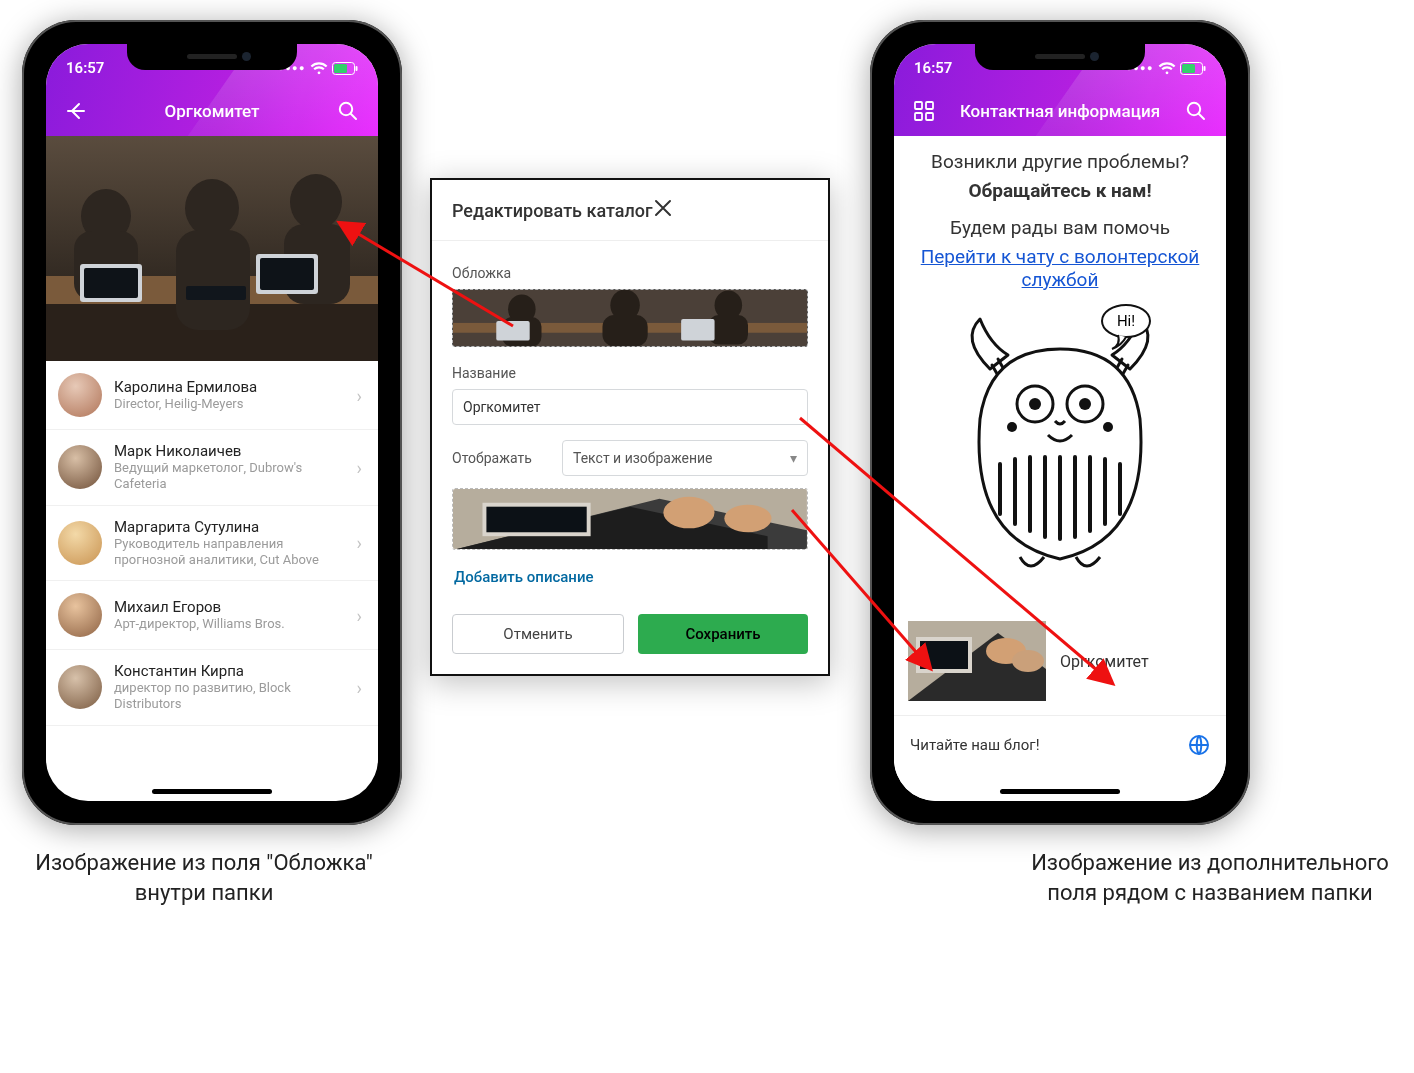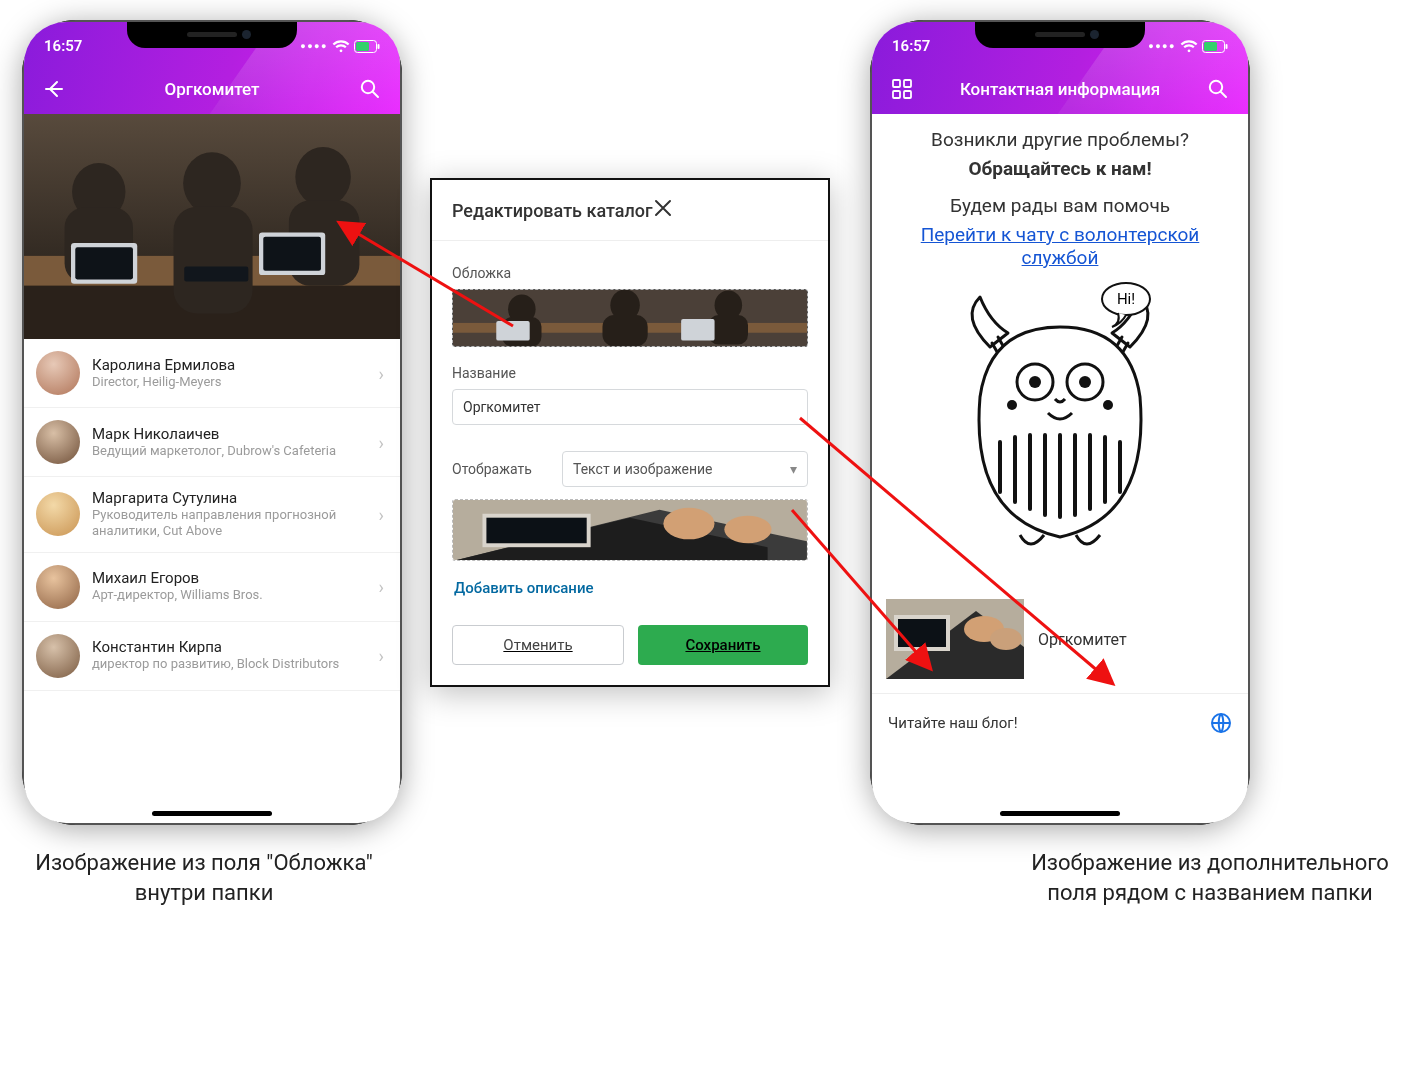--- a/index.html
+++ b/index.html
@@ -1,20 +1,20 @@
 <!DOCTYPE html>
 <html><head>
 <meta charset="utf-8">
 <style>
   * { box-sizing: border-box; margin: 0; padding: 0; font-family: -apple-system, "Segoe UI", Roboto, Helvetica, Arial, sans-serif; }
   body { width: 1414px; height: 1073px; background: #fff; position: relative; }
   .stage { position: relative; width: 1414px; height: 1073px; }
 
   
-  .phone { position: absolute; width: 380px; height: 805px; border-radius: 54px; background: #000; padding: 2px; box-shadow: 0 0 0 2px #545454 inset, 0 4px 30px rgba(0,0,0,.35); }
+  .phone { position: absolute; width: 380px; height: 805px; border-radius: 54px; background: #000; padding: 24px; box-shadow: 0 0 0 2px #545454 inset, 0 4px 30px rgba(0,0,0,.35); }
   .phone .screen { width: 100%; height: 100%; border-radius: 42px; background: #fff; overflow: hidden; position: relative; }
   .notch { position: absolute; top: 0; left: 50%; transform: translateX(-50%); width: 170px; height: 26px; background: #000; border-bottom-left-radius: 18px; border-bottom-right-radius: 18px; z-index: 10; }
   .notch::before { content:""; position:absolute; left:50%; top:10px; width:50px; height:5px; background:#222; border-radius:3px; transform:translateX(-50%);}
   .notch::after  { content:""; position:absolute; right:46px; top:8px; width:9px; height:9px; background:#1b2430; border-radius:50%; }
   .home-ind { position:absolute; bottom:7px; left:50%; transform:translateX(-50%); width:120px; height:5px; background:#000; border-radius:3px; z-index:10;}
   .status { position:absolute; top:0; left:0; right:0; height:40px; z-index:5; display:flex; justify-content:space-between; align-items:center; padding:8px 20px 0; color:#fff; font-size:15px; font-weight:600;}
   .status .icons { display:flex; gap:4px; align-items:center;}
   .sig { display:flex; gap:2px; align-items:flex-end; font-size:9px; letter-spacing:1.5px;}
 
   .header { height: 92px; background: linear-gradient(105deg, #8a1bdb 0%, #b41fe0 55%, #e81cff 100%); color:#fff; position:relative; padding-top:44px; overflow:hidden;}
@@ -35,26 +35,26 @@
 
   
   .dialog { position:absolute; left:430px; top:178px; width:400px; border:2px solid #111; background:#fff; box-shadow:0 6px 30px rgba(0,0,0,.25);}
   .dlg-head { display:flex; align-items:center; justify-content:flex-start; padding:18px 20px; border-bottom:1px solid #eee;}
   .dlg-title { font-size:18px; color:#333; font-weight:500;}
   .dlg-body { padding:16px 20px 8px;}
   .dlg-label { font-size:14px; color:#555; margin:8px 0 8px;}
   .img-slot { height:58px; border:1px dashed #bbb; border-radius:3px; background:#555; position:relative; overflow:hidden;}
   .img-slot svg { width:100%; height:100%; display:block;}
   .field { width:100%; height:36px; border:1px solid #d6d9dc; border-radius:4px; padding:0 10px; font-size:14px; color:#333;}
-  .row2 { display:flex; gap:14px; align-items:center; margin-top:26px;}
+  .row2 { display:flex; gap:14px; align-items:center; margin-top:15px;}
   .row2 .dlg-label { flex:0 0 96px; margin:0;}
   .select { flex:1; height:36px; border:1px solid #d6d9dc; border-radius:4px; padding:0 10px; font-size:14px; color:#555; display:flex; align-items:center; justify-content:space-between;}
   .img-slot2 { height:62px; border:1px dashed #bbb; border-radius:3px; margin-top:12px; overflow:hidden; position:relative;}
   .add-desc { color:#0369a1; font-size:15px; margin:18px 2px 4px; font-weight:500;}
-  .dlg-foot { display:flex; gap:14px; padding:16px 20px 20px;text-decoration:underline;}
+  .dlg-foot { display:flex; gap:14px; padding:16px 20px 20px;}
   .btn { flex:1; height:40px; border-radius:4px; font-size:15px; display:flex; align-items:center; justify-content:center; cursor:pointer;}
   .btn-secondary { border:1px solid #c9ccd0; background:#fff; color:#444;}
   .btn-primary { background:#2dab4f; color:#000000; font-weight:500;}
 
   
   .content2 { background:#fff; padding:8px 14px 0; height:calc(100% - 92px); overflow:hidden; position:relative;}
   .txt { font-size:19px; color:#333; text-align:center; margin:6px 0;}
   .txt.bold { font-weight:700;}
   .link { color:#1555d4; text-decoration:underline;}
   .mascot { width:240px; height:260px; margin:18px auto 0; position:relative;}

